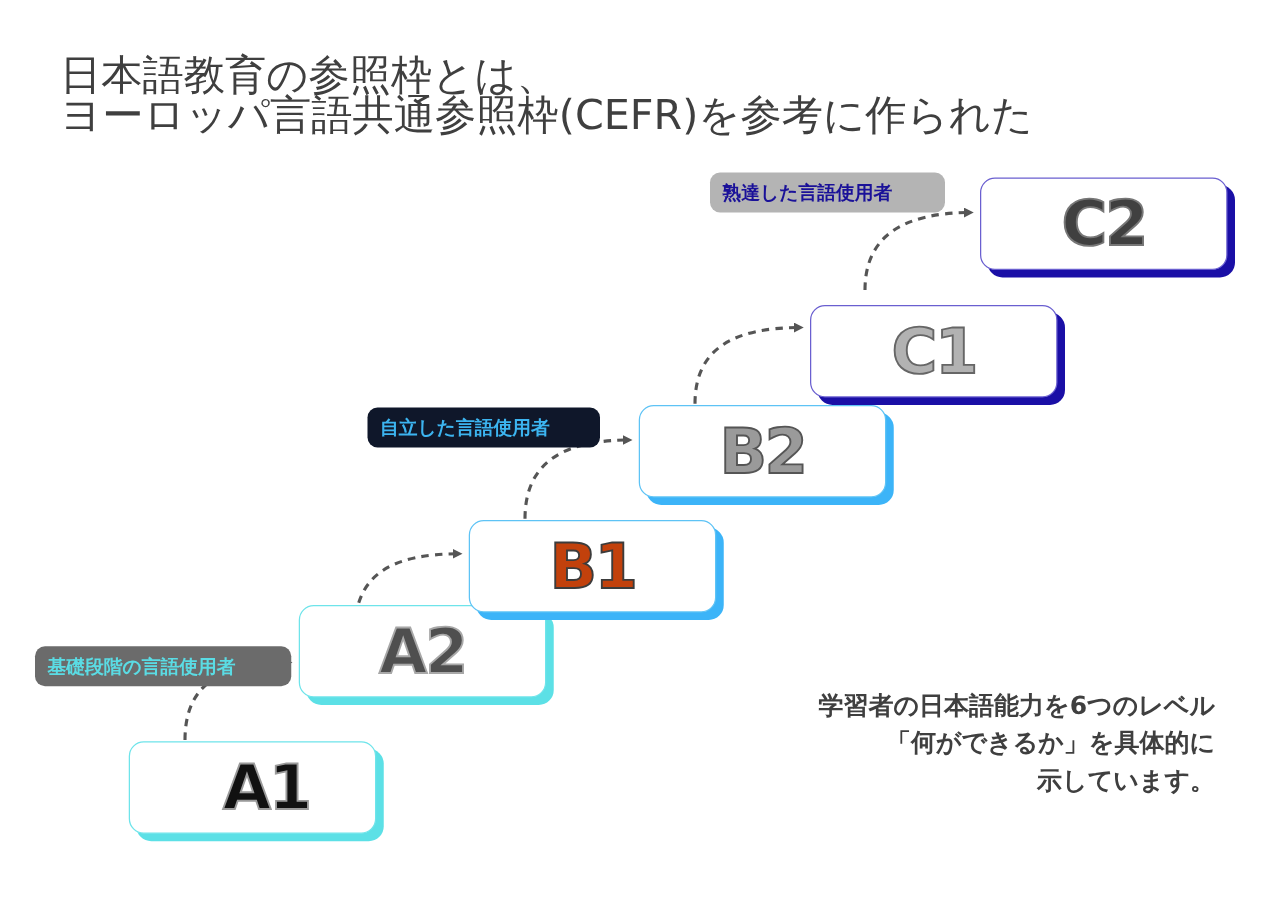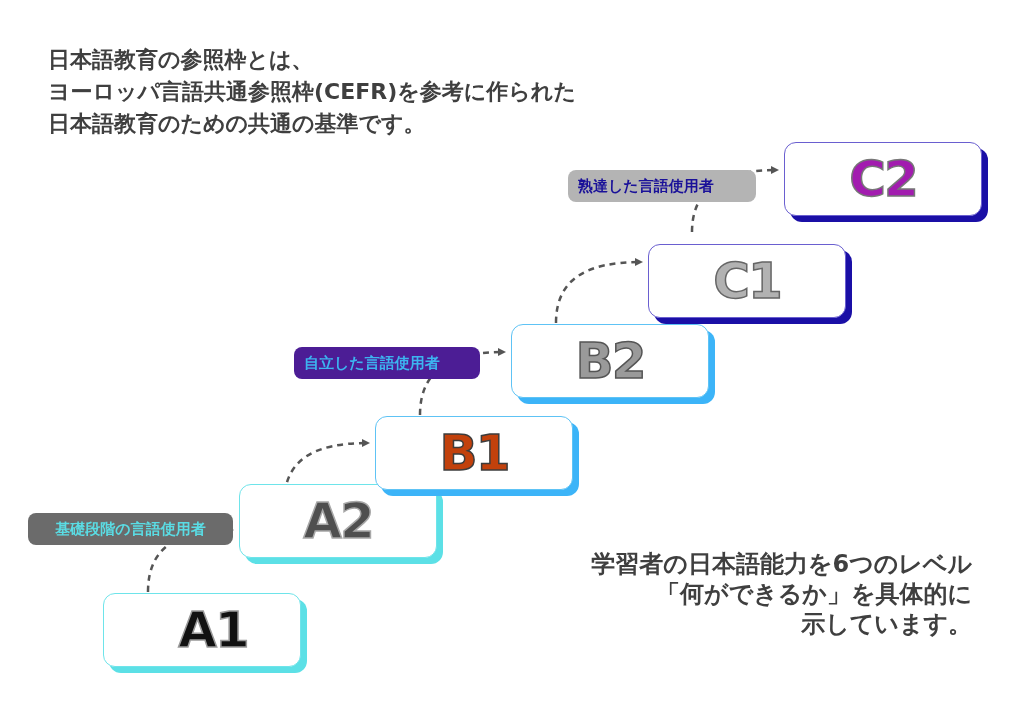--- a/index.html
+++ b/index.html
@@ -2,30 +2,30 @@
 <html><head>
 <meta charset="utf-8">
 <style>
   html, body { margin: 0; padding: 0; }
   body {
     width: 1024px; height: 724px; background: #ffffff; position: relative; overflow: hidden;
     font-family: "DejaVu Sans", "Liberation Sans", sans-serif;
   }
   .intro {
     position: absolute; left: 48px; top: 44px;
-    font-size: 22px; font-weight: bold; color: #3f3f3f; line-height: 32px; letter-spacing: 0px;
+    font-size: 33px; font-weight: normal; color: #3f3f3f; line-height: 32px; letter-spacing: 0px;
   }
   .intro div { white-space: nowrap; }
   .tag {
     position: absolute; border-radius: 8px; padding: 0 10px; height: 32px; line-height: 32px;
-    font-size: 15px; font-weight: bold; white-space: nowrap; margin-top: 32px;
+    font-size: 15px; font-weight: bold; white-space: nowrap;
   }
   .tag-c { left: 568px; top: 138px; background: #b4b4b4; color: #1a1199; width: 168px; }
-  .tag-b { left: 294px; top: 315px; background: #4c1d95; color: #3cb4f0; width: 166px; }
-  .tag-a { left: 28px; top: 481px; background: #6b6b6b; color: #5adce4; width: 185px; text-align: center; }
+  .tag-b { left: 294px; top: 326px; background: #0f172a; color: #3cb4f0; width: 166px; }
+  .tag-a { left: 28px; top: 517px; background: #6b6b6b; color: #5adce4; width: 185px; }
 
   .level {
     position: absolute; width: 198px; height: 74px; background: #fff;
     border-radius: 12px; box-sizing: border-box;
     display: flex; align-items: center; justify-content: center;
   }
   .level .lbl {
     font-family: "DejaVu Sans", sans-serif; font-weight: bold; font-size: 50px;
     letter-spacing: -2px;
   }
@@ -38,36 +38,35 @@
   #lv-b1 { left: 375px; top: 416px; }
   #lv-b2 { left: 511px; top: 324px; align-items: center; }
   #lv-c1 { left: 648px; top: 244px; }
   #lv-c2 { left: 784px; top: 142px; }
 
   #lv-a1 .lbl { color: #111; -webkit-text-stroke: 1.5px #9a9a9a; }
   #lv-a2 .lbl { color: #4f4f4f; -webkit-text-stroke: 1.5px #a8a8a8; }
   #lv-b1 .lbl { color: #c2410c; -webkit-text-stroke: 1.5px #3c3c3c; }
   #lv-b2 .lbl { color: #9a9a9a; -webkit-text-stroke: 1.5px #555; }
   #lv-c1 .lbl { color: #b2b2b2; -webkit-text-stroke: 1.5px #666; }
-  #lv-c2 .lbl { color: #a21caf; -webkit-text-stroke: 1.5px #777; }
+  #lv-c2 .lbl { color: #404040; -webkit-text-stroke: 1.5px #777; }
 
   .desc {
     position: absolute; right: 52px; top: 549px; text-align: right;
-    font-size: 24px; font-weight: bold; color: #3f3f3f; line-height: 30px;
+    font-size: 20px; font-weight: bold; color: #3f3f3f; line-height: 30px;
   }
   .desc div { white-space: nowrap; }
   svg.arrows { position: absolute; left: 0; top: 0; }
 </style>
 </head>
 <body>
 
 <div class="intro">
   <div>日本語教育の参照枠とは、</div>
   <div>ヨーロッパ言語共通参照枠(CEFR)を参考に作られた</div>
-  <div>日本語教育のための共通の基準です。</div>
 </div>
 
 <svg class="arrows" width="1024" height="724">
   <defs>
     <marker id="ah" markerWidth="8" markerHeight="8" refX="6" refY="4" orient="auto" markerUnits="userSpaceOnUse">
       <path d="M0,0 L8,4 L0,8 Z" fill="#555"></path>
     </marker>
   </defs>
   <g fill="none" stroke="#555" stroke-width="2.5" stroke-dasharray="6,5" marker-end="url(#ah)">
     <path d="M148,592 C148,545 180,530 232,530"></path>

